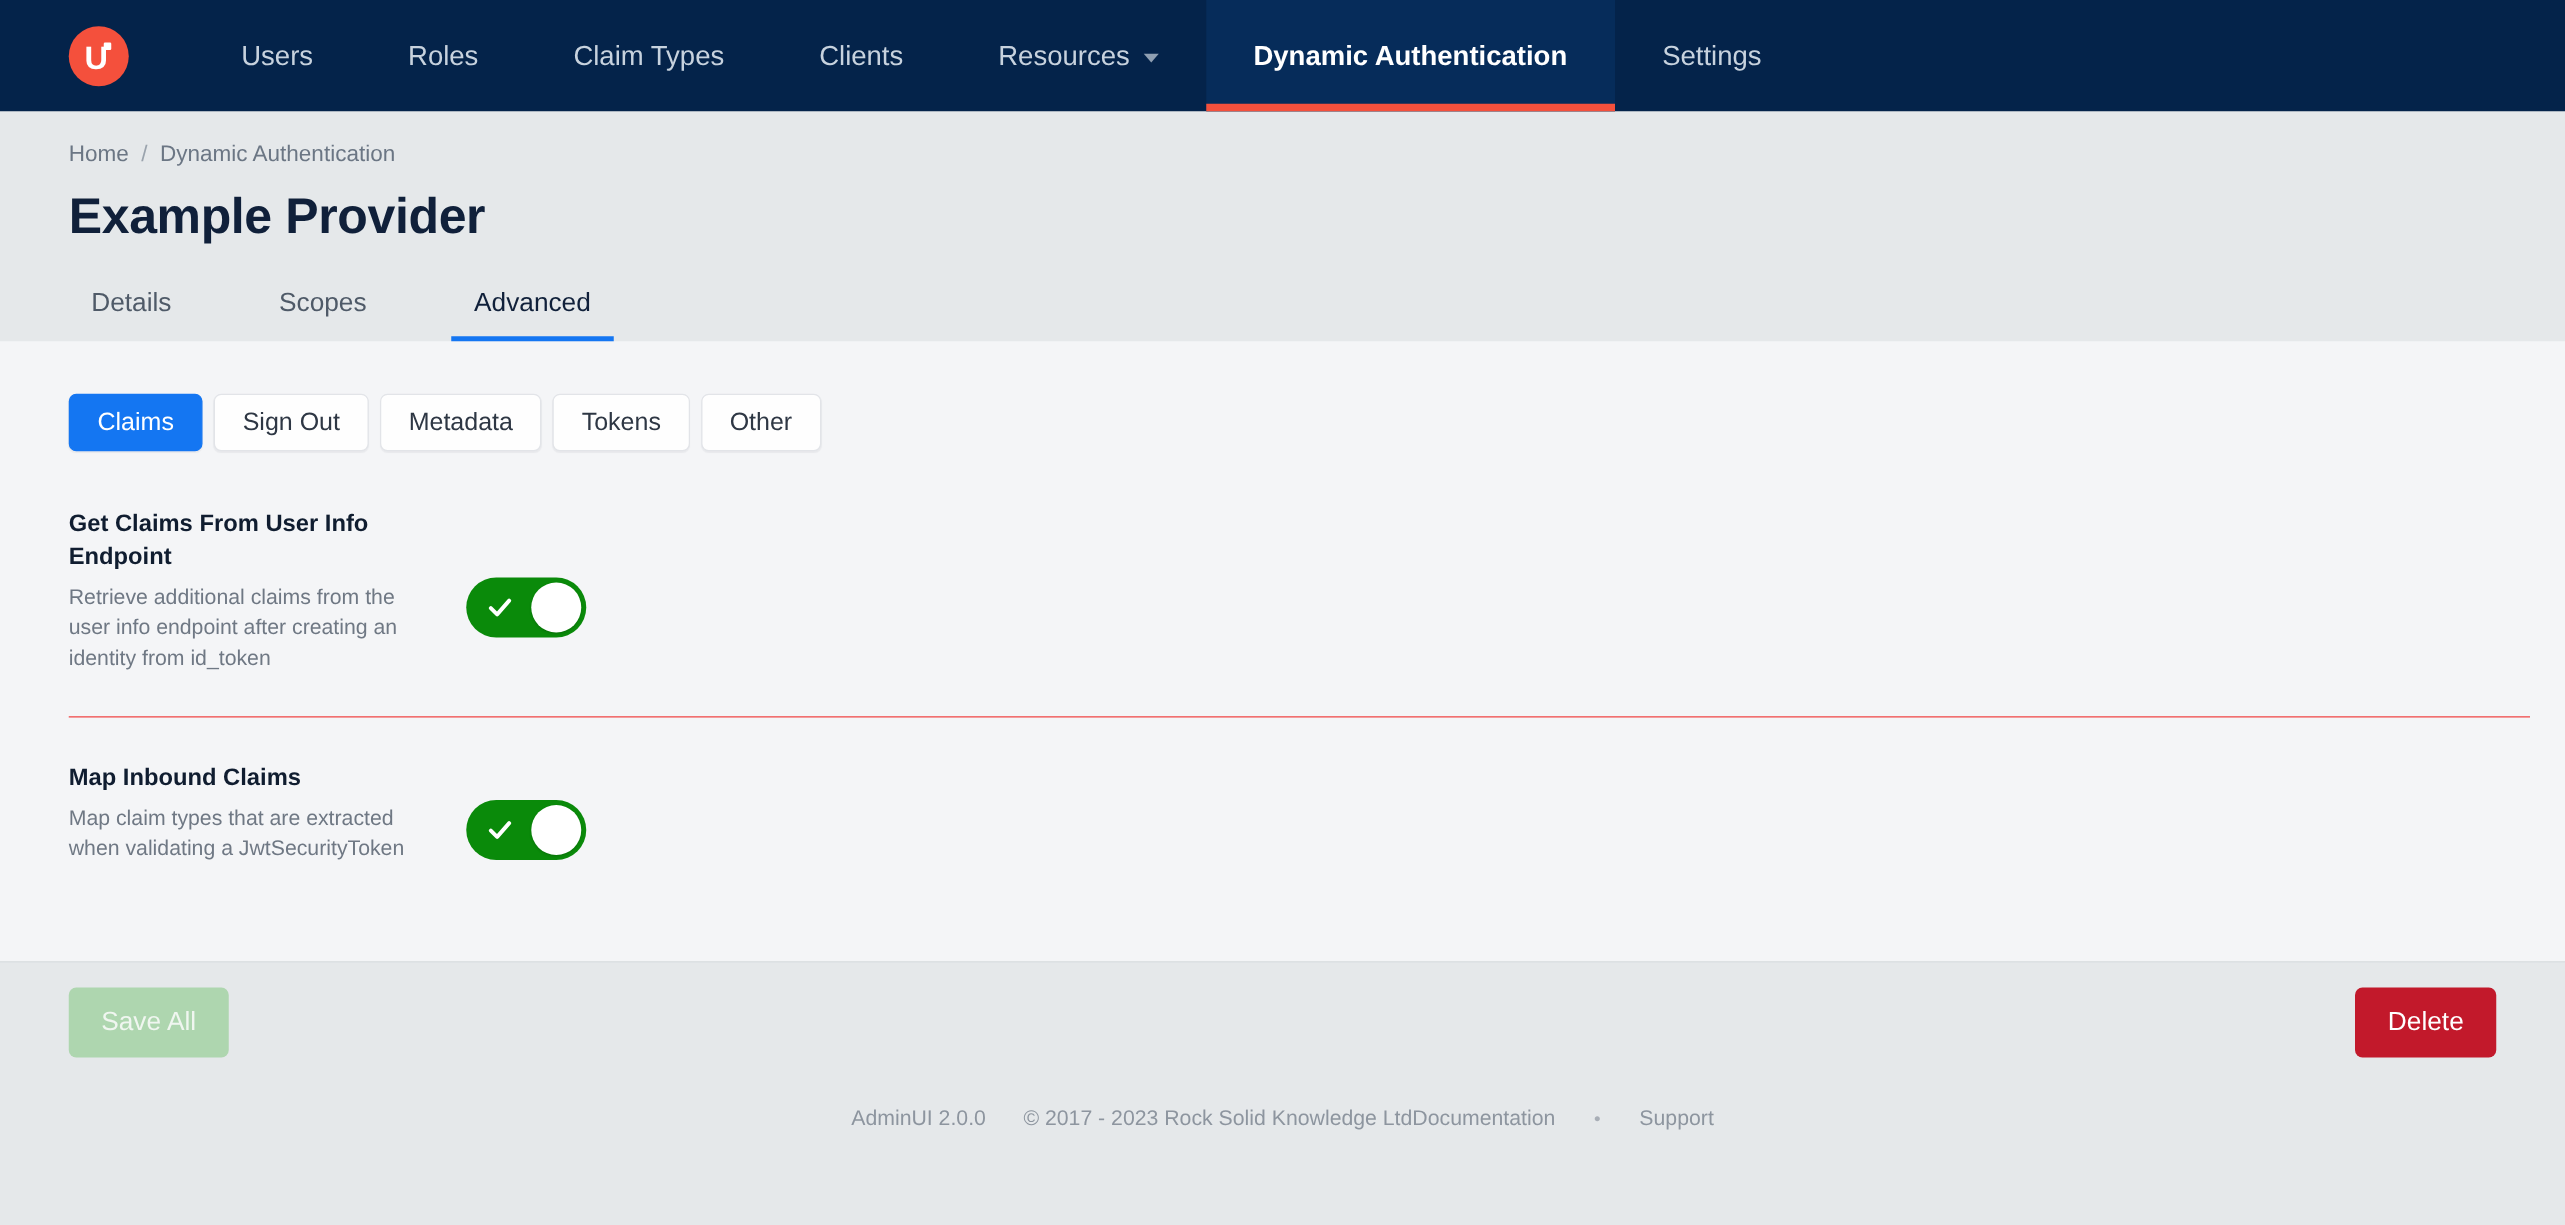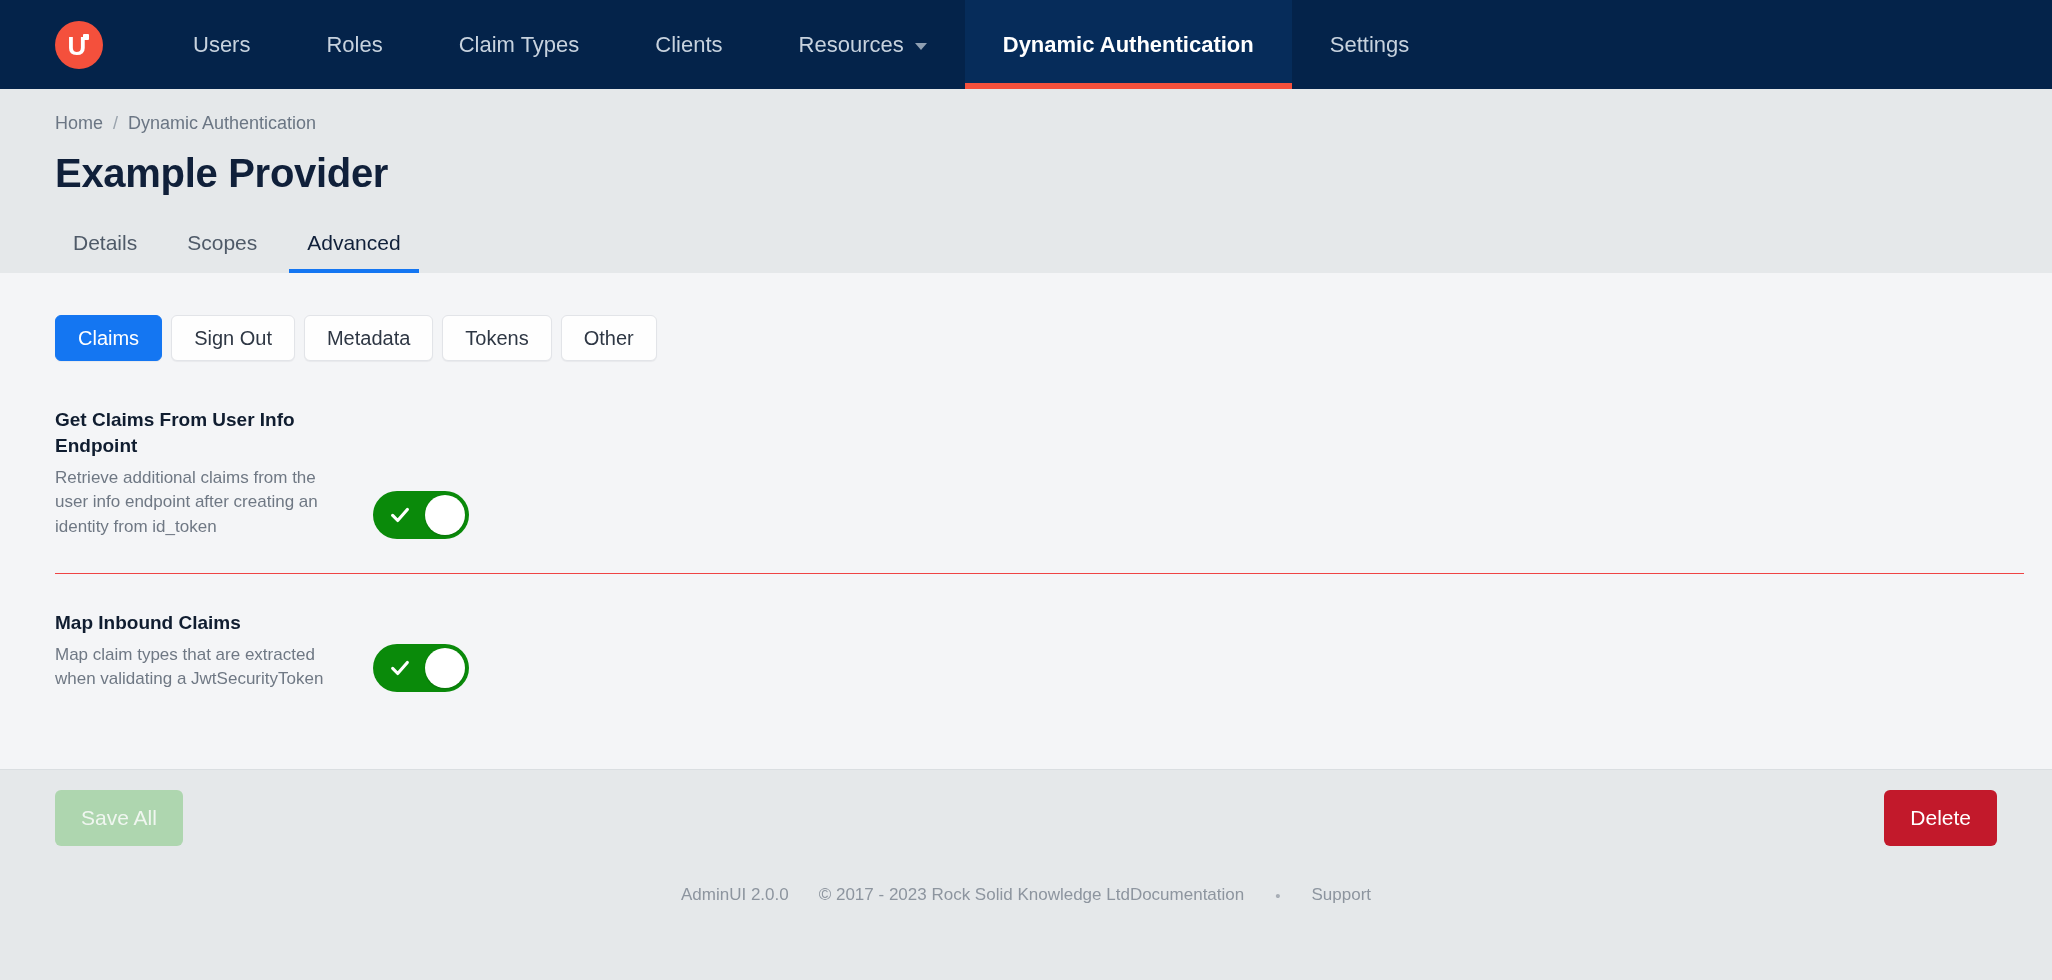--- a/index.html
+++ b/index.html
@@ -101,20 +101,21 @@
   .page-title{
     font-size:40px;font-weight:700;color:var(--text-dark);
     margin:14px 0 0 0;letter-spacing:-0.3px;
     line-height:1.1;
   }
 
   .tabs{
     display:flex;align-items:flex-end;
     margin-top:28px;
     height:50px;
+    gap:36px;
   }
   .tab{
     font-size:21px;color:#4f5a68;
     padding:0 18px 14px 18px;
     margin-right:14px;
     cursor:pointer;
     border-bottom:4px solid transparent;
     user-select:none;
   }
   .tab.active{
@@ -142,21 +143,21 @@
     box-shadow:0 1px 1px rgba(12,20,35,.05);
   }
   .pill.active{
     background:var(--blue);
     border-color:var(--blue);
     color:#fff;
   }
 
   .settings-list{margin-top:46px;}
   .setting-row{
-    display:flex;align-items:flex-end;
+    display:flex;align-items:center;
     padding:0 0 34px 0;
   }
   .setting-row + .setting-row{
     border-top:1px solid #ef4444;
     padding-top:36px;
   }
   .setting-text{width:300px;flex:0 0 300px;}
   .setting-title{
     font-size:19px;font-weight:700;color:#101d30;
     line-height:1.35;margin:0;

